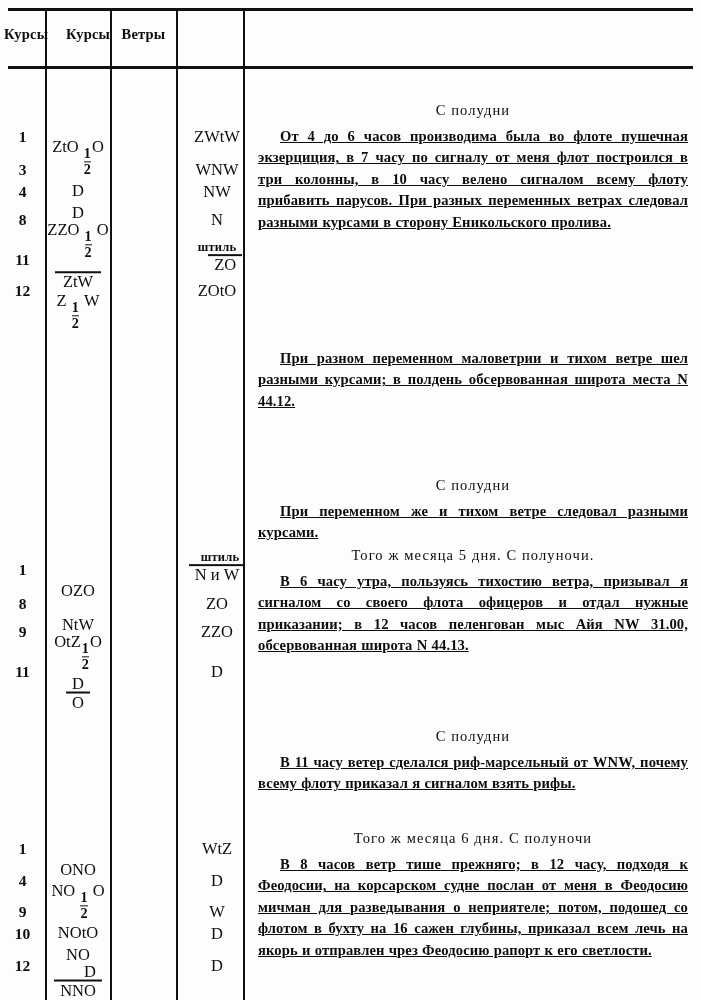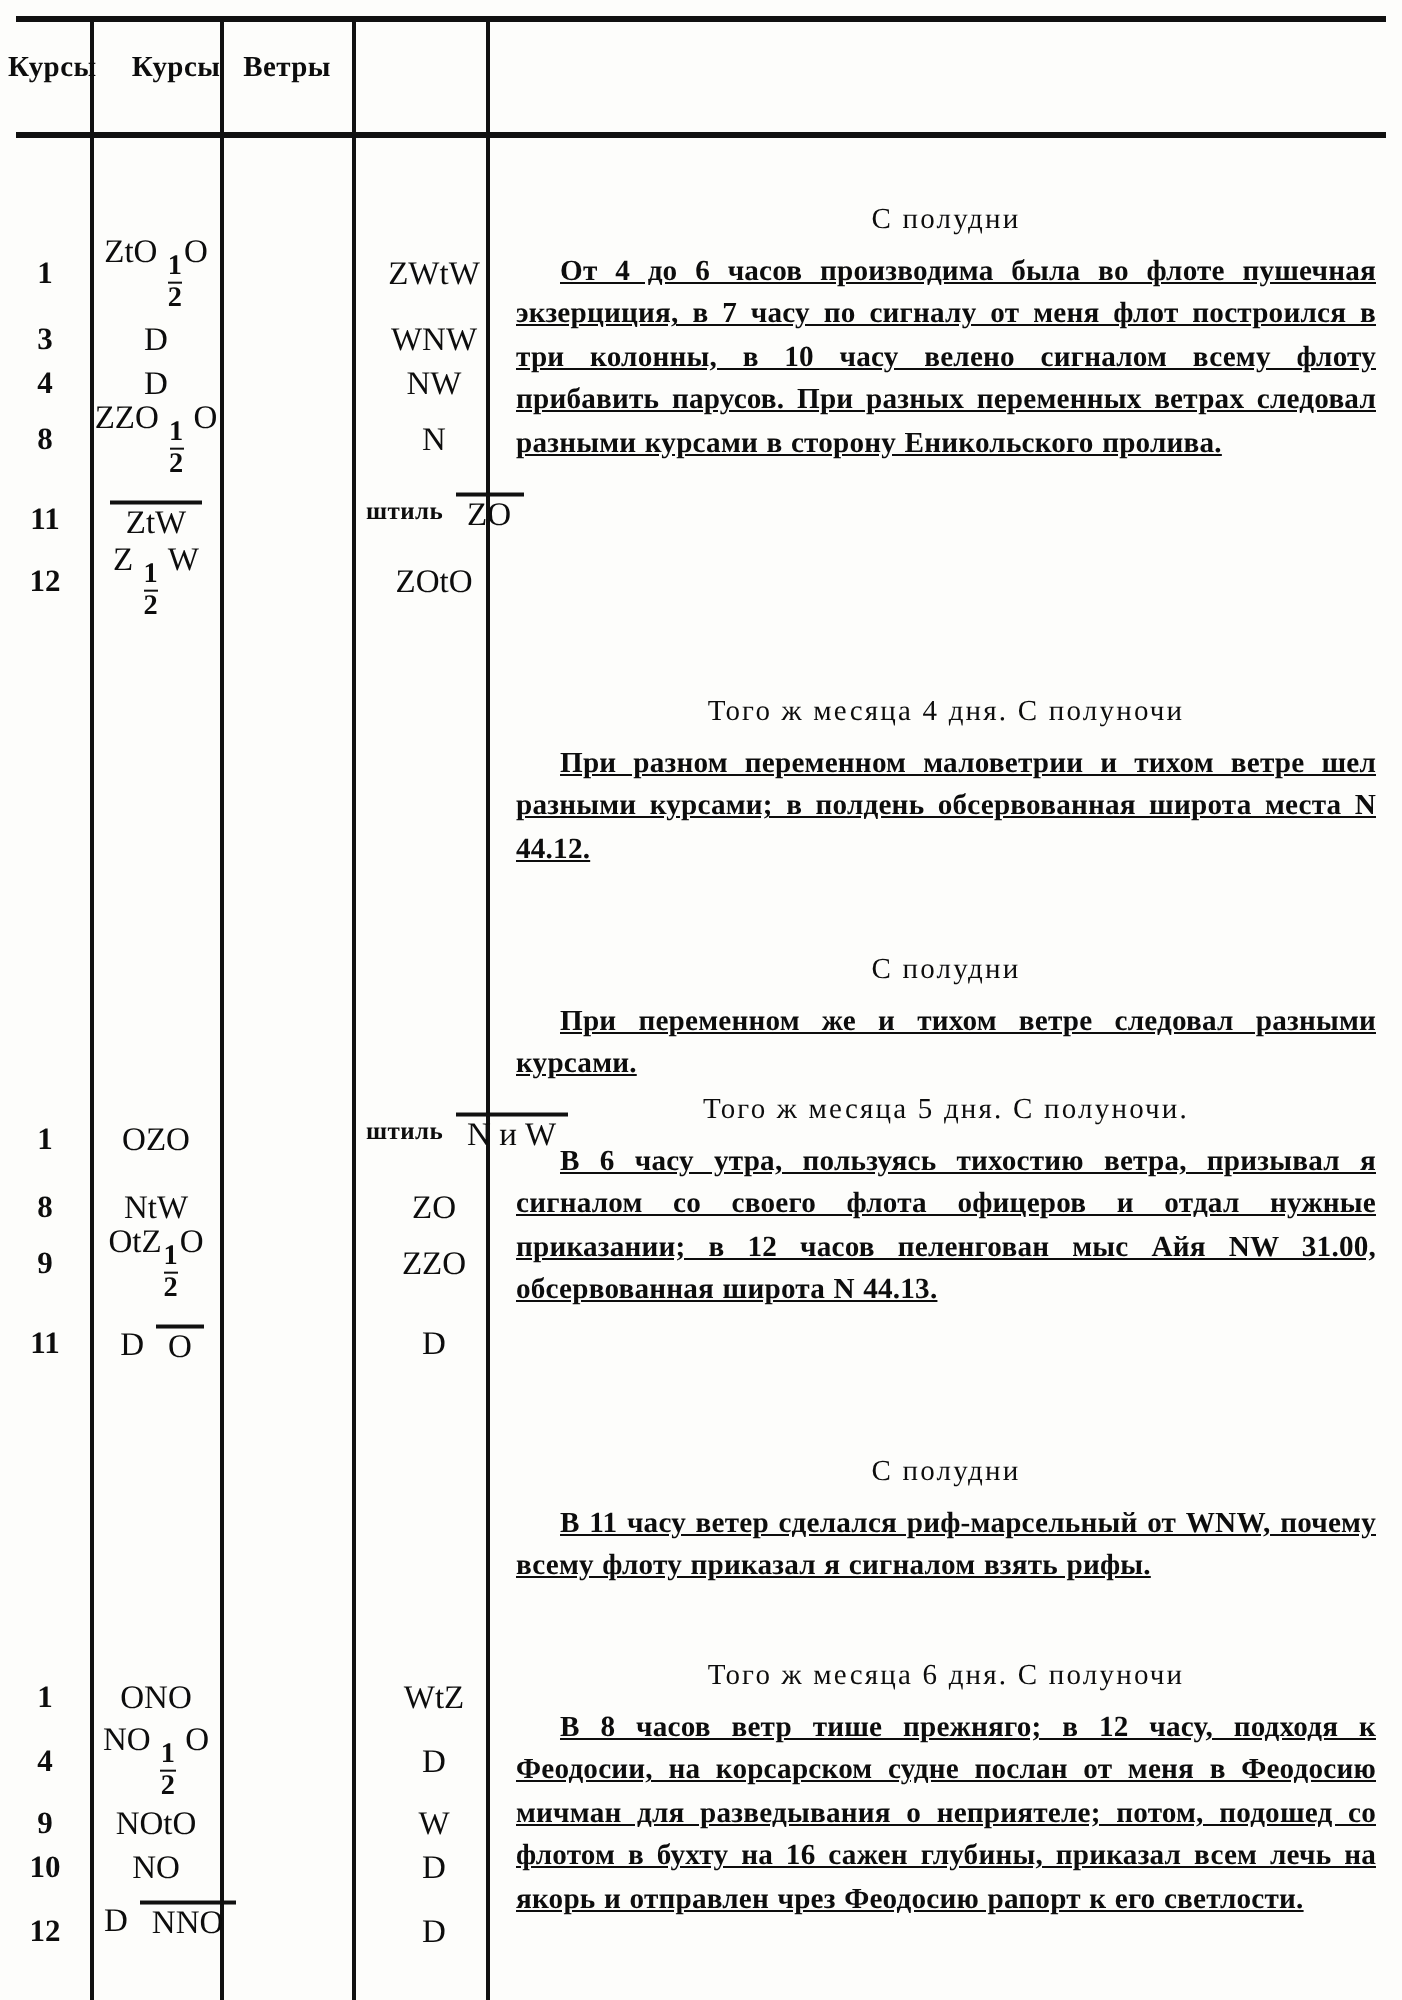--- a/index.html
+++ b/index.html
@@ -70,20 +70,21 @@
   }
   .cell-hour {
     left: 0px;
     width: 45px;
     font-weight: bold;
     font-size: 15.5px;
   }
   .cell-course {
     left: 46px;
     width: 64px;
+    margin-top: 21px;
   }
   .cell-wind {
     left: 177px;
     width: 80px;
   }
 
   
   .frac {
     display: inline-flex;
     flex-direction: column;
@@ -97,22 +98,22 @@
   .frac > .den {
     font-weight: bold;
     border-top: 1.5px solid #111;
     padding-top: 0px;
     margin-top: 1px;
   }
 
   
   .stack {
     display: inline-flex;
-    flex-direction: row;
-    align-items: center;
+    flex-direction: column;
+    align-items: flex-end;
     line-height: 1.06;
   }
   .stack > .lower {
     border-top: 2px solid #111;
     padding: 0 6px;
   }
   .stack > .upper { padding: 0 6px; }
 
   
   .overlined {
@@ -302,21 +303,20 @@
   </div>
 
   <div id="narrative">
 
     <div class="entry" style="top:90px">
       <div class="entry-heading">С полудни</div>
       <div class="entry-body"><span class="lead"></span><span>От 4 до 6 часов производима была во флоте пушечная экзерциция, в 7 часу по сигналу от меня флот построился в три колонны, в 10 часу велено сигналом всему флоту прибавить парусов. При разных переменных ветрах следовал разными курсами в сторону Еникольского пролива.</span></div>
     </div>
 
     <div class="entry" style="top:336px">
-      <div class="entry-heading">Того ж месяца 4 дня. С полуночи</div>
       <div class="entry-body"><span class="lead"></span><span>При разном переменном маловетрии и тихом ветре шел разными курсами; в полдень обсервованная широта места N 44.12.</span></div>
     </div>
 
     <div class="entry" style="top:465px">
       <div class="entry-heading">С полудни</div>
       <div class="entry-body"><span class="lead"></span><span>При переменном же и тихом ветре следовал разными курсами.</span></div>
     </div>
 
     <div class="entry" style="top:535px">
       <div class="entry-heading">Того ж месяца 5 дня. С полуночи.</div>

